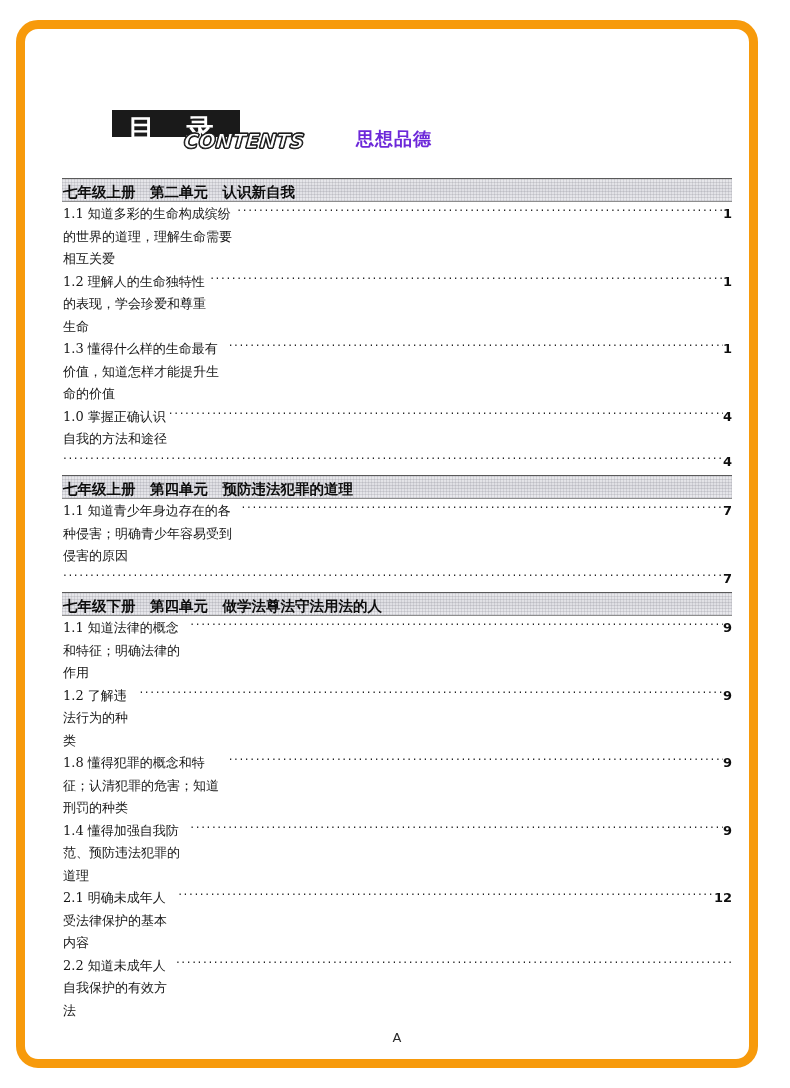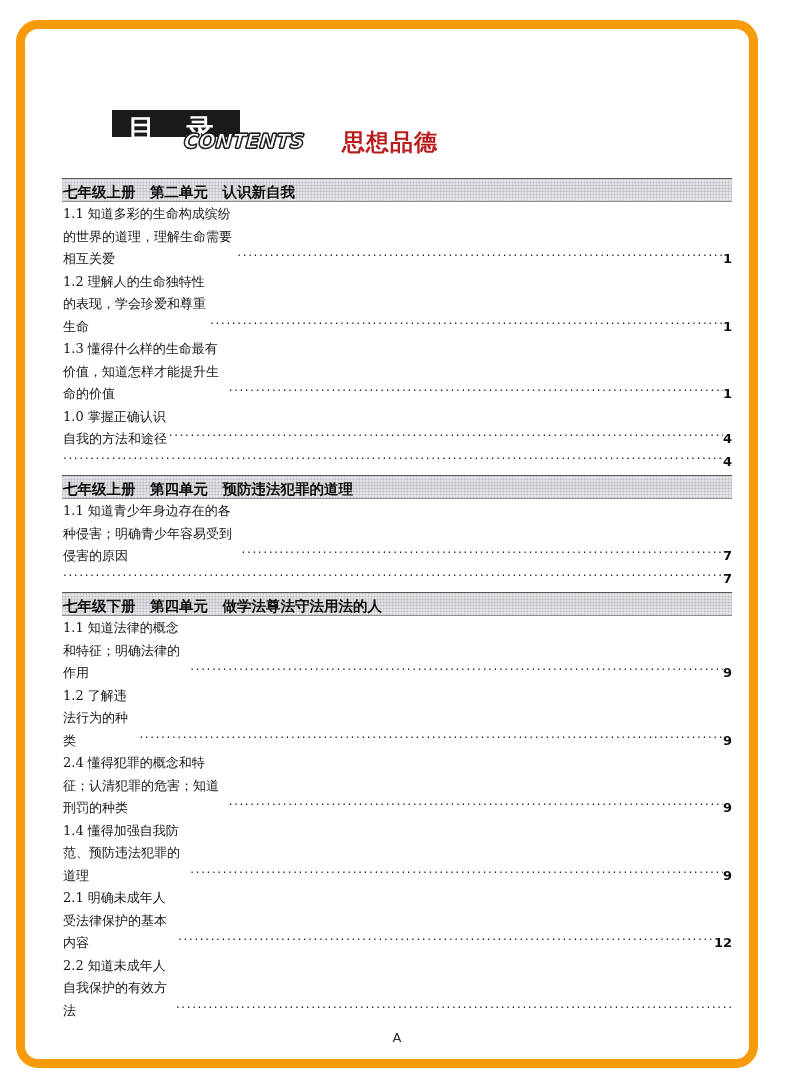--- a/index.html
+++ b/index.html
@@ -79,26 +79,26 @@
     letter-spacing: 0px;
     color: #ffffff;
     -webkit-text-stroke: 1.1px #1a1a1a;
     text-shadow:
       -1px 0 #1a1a1a, 1px 0 #1a1a1a,
       0 -1px #1a1a1a, 0 1px #1a1a1a;
     transform: skewX(-4deg);
   }
   .subject-title {
     position: absolute;
-    left: 280px;
+    left: 294px;
     top: 27px;
     font-family: "DejaVu Sans", "Liberation Sans", sans-serif;
     font-weight: 700;
-    font-size: 23px;
-    color: #b91c1c;
+    font-size: 18px;
+    color: #6d28d9;
     letter-spacing: 1px;
   }
 
   
   .toc {
     position: relative;
     margin-top: 8px;
   }
 
   .section-head {
@@ -142,21 +142,20 @@
   .entry {
     position: relative;
     font-family: "DejaVu Serif", "Liberation Serif", serif;
     font-size: 13px;
     color: #161616;
     line-height: 22.5px;
     padding: 0 0 0 1px;
   }
   .entry-row {
     display: flex;
-    align-items: flex-end;
     width: 100%;
   }
   .entry-text {
     white-space: pre-wrap;
     flex: 0 1 auto;
   }
   .leader {
     flex: 1 1 auto;
     min-width: 6px;
     overflow: hidden;
@@ -270,21 +269,21 @@
         </div>
         <div class="entry">
           <div class="entry-row">
             <span class="entry-text">1.2 了解违法行为的种类</span>
             <span class="leader">········································································································································································································</span>
             <span class="pagenum">9</span>
           </div>
         </div>
         <div class="entry">
           <div class="entry-row">
-            <span class="entry-text">2.4 懂得犯罪的概念和特征；认清犯罪的危害；知道刑罚的种类</span>
+            <span class="entry-text">1.8 懂得犯罪的概念和特征；认清犯罪的危害；知道刑罚的种类</span>
             <span class="leader">········································································································································································································</span>
             <span class="pagenum">9</span>
           </div>
         </div>
         <div class="entry">
           <div class="entry-row">
             <span class="entry-text">1.4 懂得加强自我防范、预防违法犯罪的道理</span>
             <span class="leader">········································································································································································································</span>
             <span class="pagenum">9</span>
           </div>

